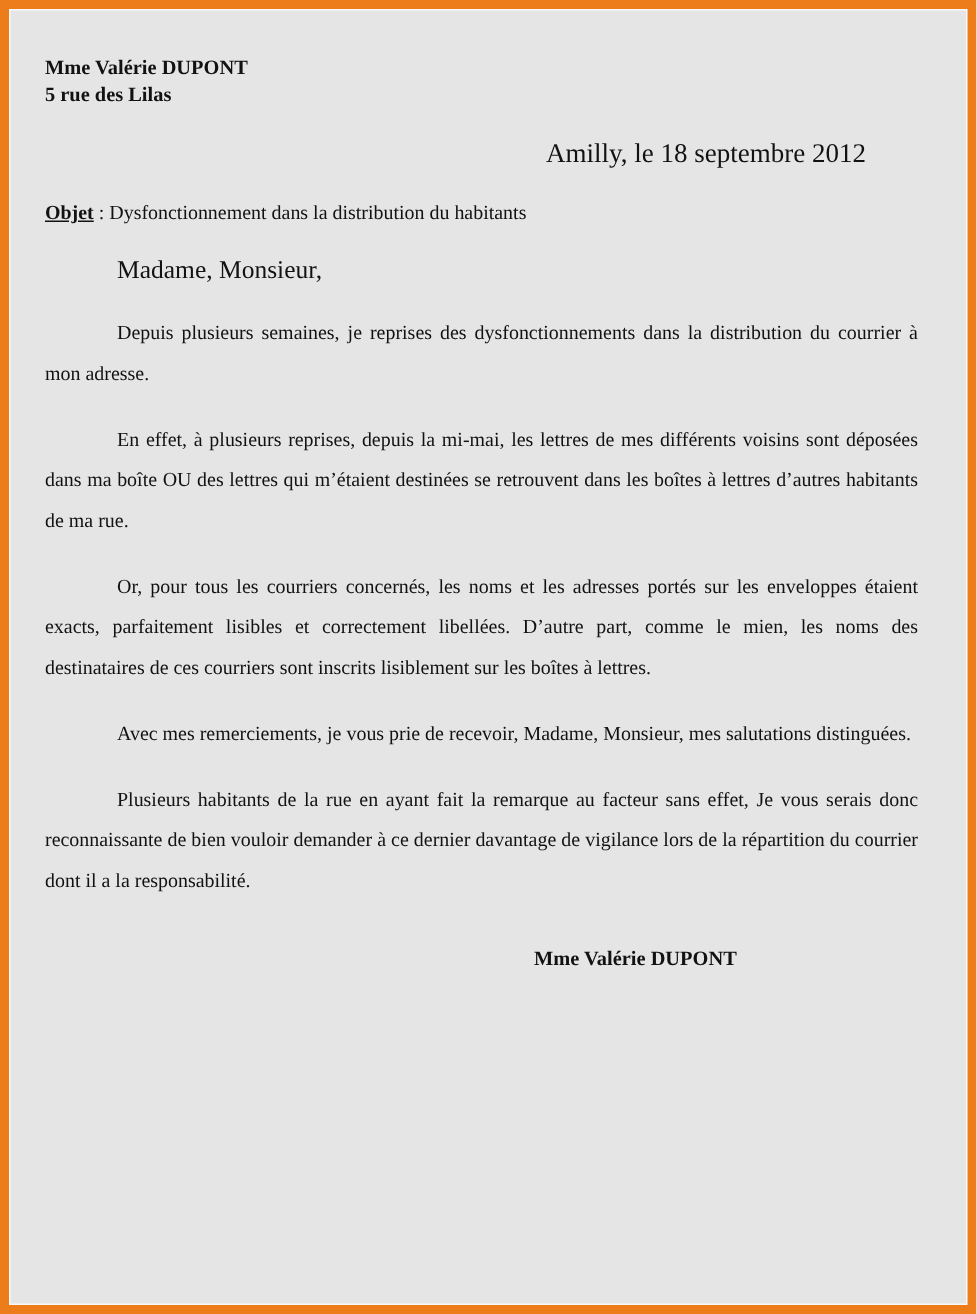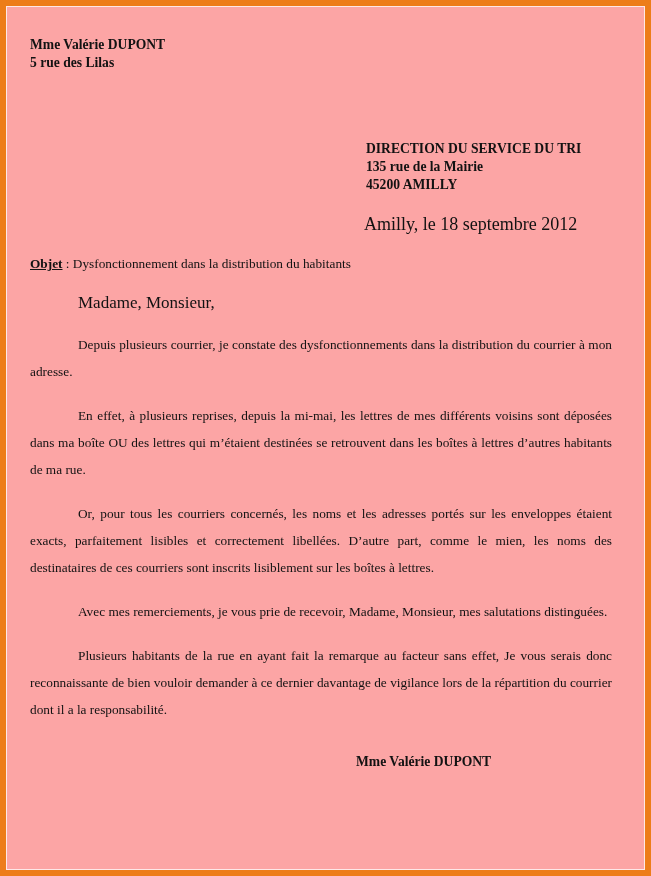--- a/index.html
+++ b/index.html
@@ -10,21 +10,21 @@
 
   body {
     font-family: "Liberation Serif", "DejaVu Serif", serif;
   }
 
   .page {
     position: relative;
     width: 651px;
     height: 876px;
     box-sizing: border-box;
-    background: #fca5a5;
+    background: #e5e5e5;
     border: 6px solid #ed7d1a;
     overflow: hidden;
   }
 
   
   .page::after {
     content: "";
     position: absolute;
     inset: 0;
     pointer-events: none;
@@ -115,36 +115,31 @@
 <body>
 
 <div class="page">
   <div class="sheet">
 
     <div class="sender">
       <div>Mme Valérie DUPONT</div>
       <div>5 rue des Lilas</div>
     </div>
 
-    <div class="recipient">
-      <div>DIRECTION DU SERVICE DU TRI</div>
-      <div>135 rue de la Mairie</div>
-      <div>45200 AMILLY</div>
-    </div>
 
     <div class="date-line">Amilly, le 18 septembre 2012</div>
 
     <div class="object-line">
       <span class="object-label">Objet</span><span> : Dysfonctionnement dans la distribution du habitants</span>
     </div>
 
     <div class="salutation">Madame, Monsieur,</div>
 
     <div class="body-block">
-      <p class="para">Depuis plusieurs courrier, je constate des dysfonctionnements dans la distribution du courrier à mon adresse.</p>
+      <p class="para">Depuis plusieurs semaines, je reprises des dysfonctionnements dans la distribution du courrier à mon adresse.</p>
       <p class="para">En effet, à plusieurs reprises, depuis la mi-mai, les lettres de mes différents voisins sont déposées dans ma boîte OU des lettres qui m’étaient destinées se retrouvent dans les boîtes à lettres d’autres habitants de ma rue.</p>
       <p class="para">Or, pour tous les courriers concernés,  les noms et les adresses portés sur les enveloppes étaient exacts, parfaitement lisibles et correctement libellées. D’autre part, comme le mien, les noms des destinataires de ces courriers sont inscrits lisiblement sur les boîtes à lettres.</p>
       <p class="para">Avec mes remerciements, je vous prie de recevoir, Madame, Monsieur, mes salutations distinguées.</p>
       <p class="para">Plusieurs habitants de la rue en ayant fait la remarque au facteur sans effet, Je vous serais donc reconnaissante de bien vouloir demander à ce dernier davantage de vigilance lors de la répartition du courrier dont il a la responsabilité.</p>
     </div>
 
     <div class="signature">Mme Valérie DUPONT</div>
 
   </div>
 </div>

